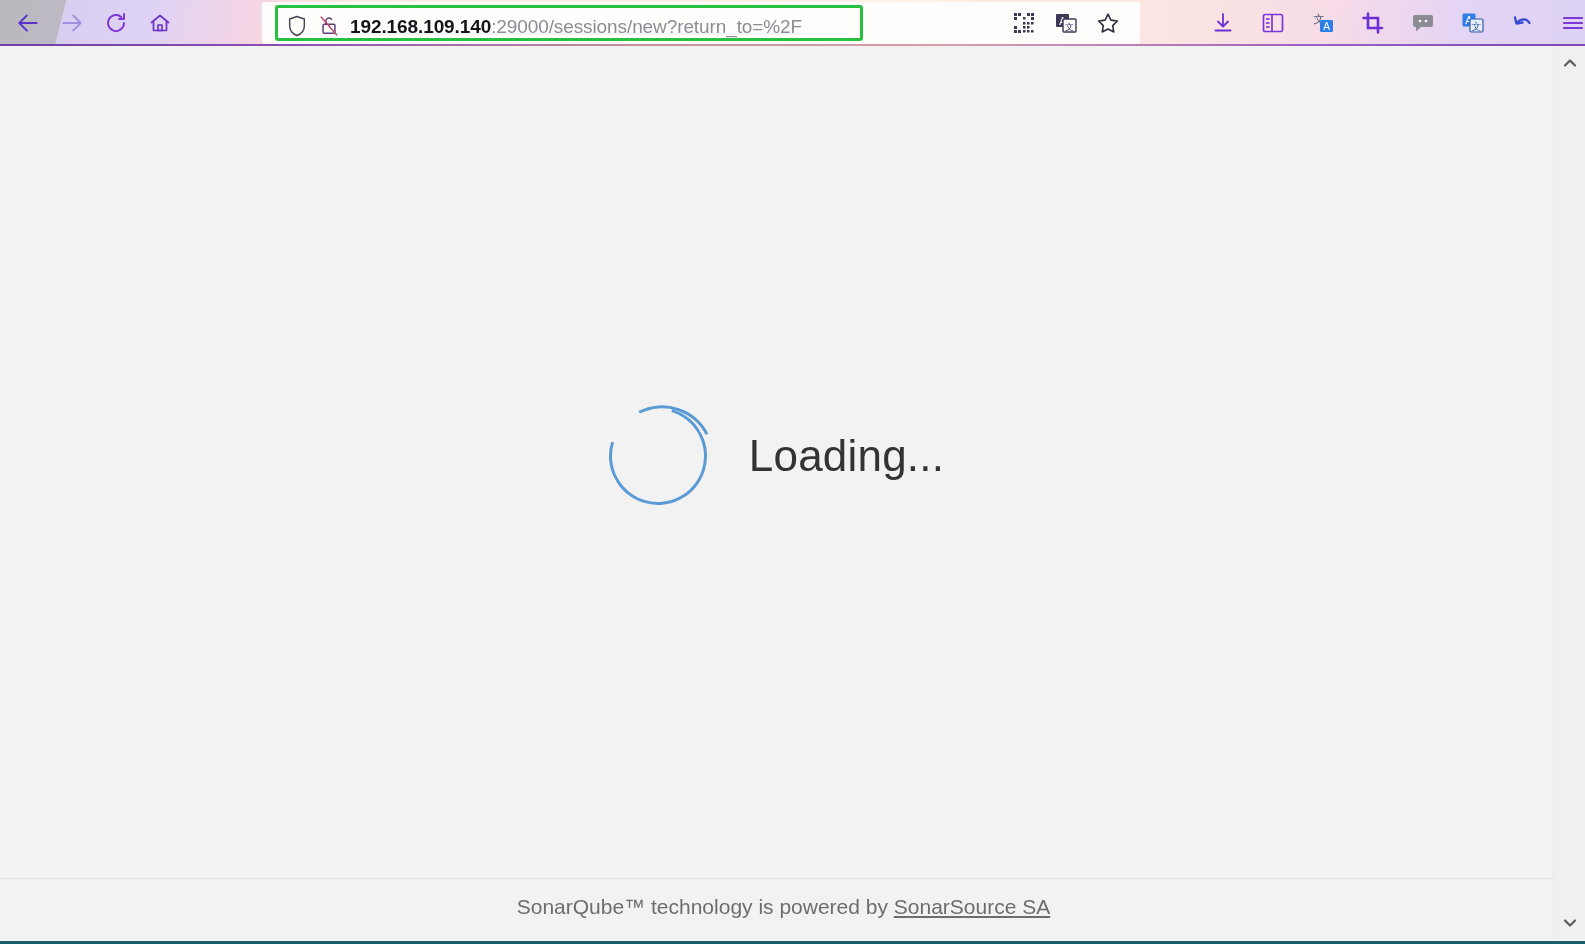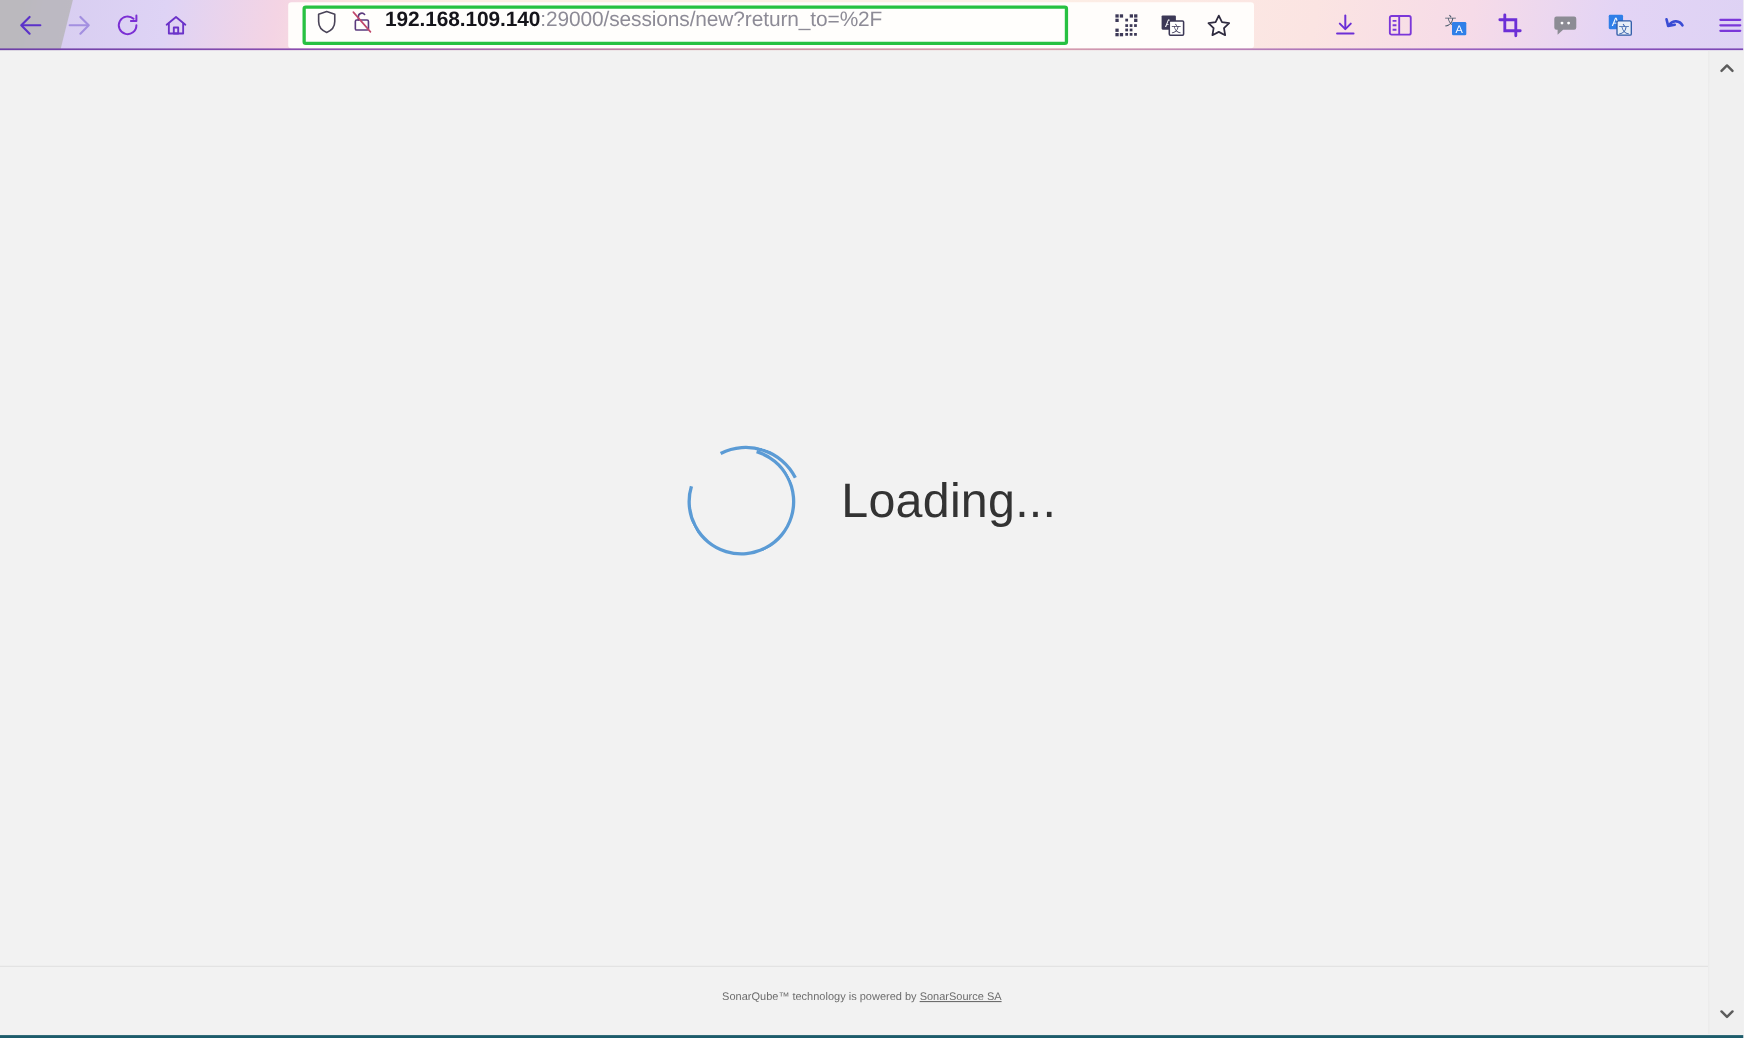--- a/index.html
+++ b/index.html
@@ -66,26 +66,26 @@
   .urlbar-shell {
     position: absolute;
     left: 262px; top: 2px;
     width: 878px; height: 42px;
     background: #fffdfb;
     border-radius: 3px;
   }
   .urlbar-focus {
     position: absolute;
     left: 275px; top: 5px;
-    width: 696px; height: 36px;
+    width: 588px; height: 36px;
     border: 3px solid #27c142;
     border-radius: 3px;
     background: #fffefc;
     display: flex;
-    align-items: flex-start;
+    align-items: flex-end;
     padding: 0 8px;
     gap: 10px;
   }
   .url-icon { flex: 0 0 auto; display: flex; align-items: center; }
   .url-text {
     font-size: 19px;
     letter-spacing: -0.1px;
     white-space: nowrap;
     overflow: hidden;
     font-family: "Liberation Sans", sans-serif;
@@ -128,21 +128,21 @@
     position: absolute;
     left: 0; top: 0;
     width: 1553px;
     height: 894px;
     background: #f2f2f2;
     overflow: hidden;
   }
 
   .loading-wrap {
     position: absolute;
-    left: 16px; top: 0;
+    left: 0; top: 0;
     width: 1553px;
     height: 820px;
     display: flex;
     align-items: center;
     justify-content: center;
     gap: 42px;
   }
   .spinner {
     width: 98px; height: 98px;
     border-radius: 50%;
@@ -171,21 +171,21 @@
 
   .footer {
     position: absolute;
     left: 0; bottom: 22px;
     width: 1553px;
     text-align: center;
     border-top: 1px solid #e2e2e2;
     padding-top: 16px;
   }
   .footer-line {
-    font-size: 10px;
+    font-size: 21px;
     color: #6d6d6d;
     line-height: 23px;
     font-family: "Liberation Sans", sans-serif;
     margin-left: 14px;
   }
   .footer a, .footer .flink {
     color: #6d6d6d;
     text-decoration: underline;
     cursor: pointer;
   }

